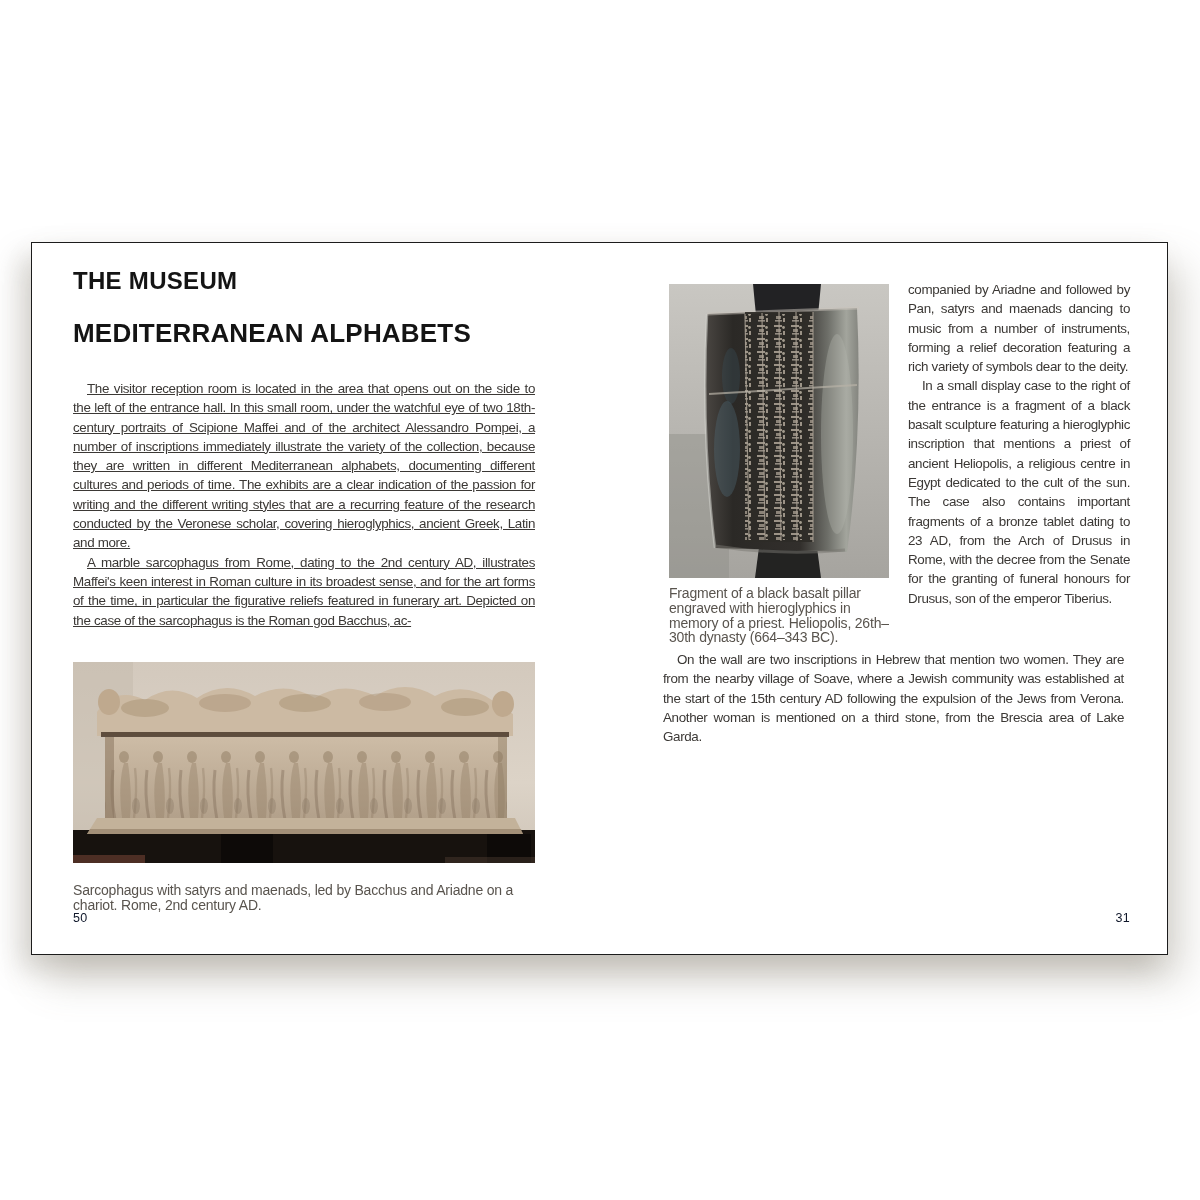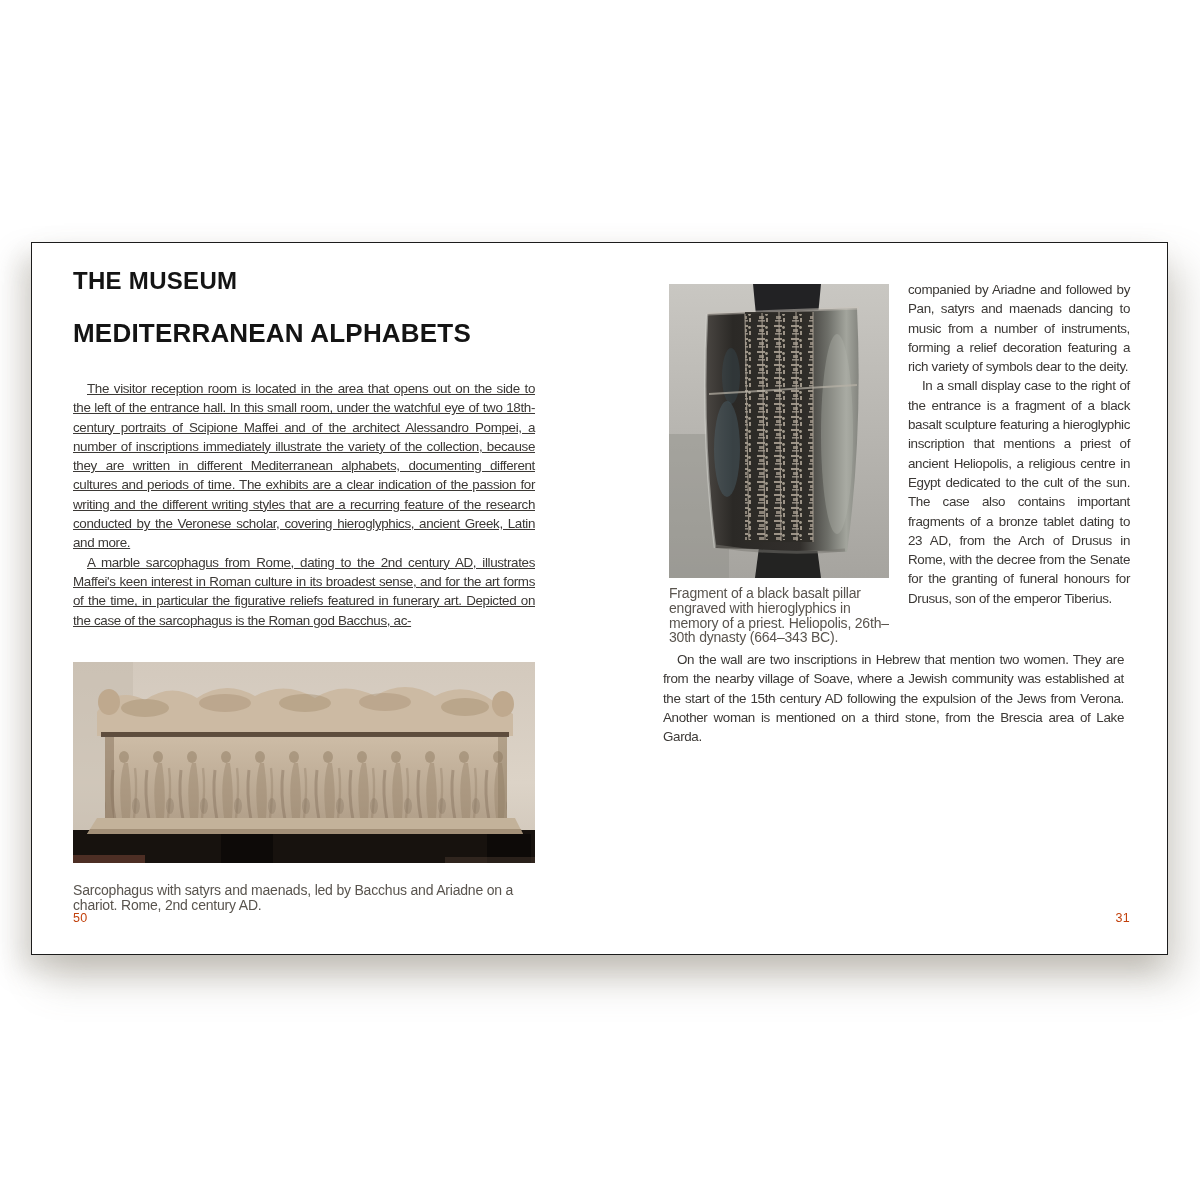--- a/index.html
+++ b/index.html
@@ -34,21 +34,21 @@
   .right-col   { left:876px; top:37px;  width:222px; }
   .right-full  { left:631px; top:407px; width:461px; }
 
   .caption {
     font-size:14px; line-height:14.8px; letter-spacing:-.2px; color:#59544e;
     text-align:left;
   }
   .cap-left  { left:41px;  top:628px; width:462px;margin-top:12px; }
   .cap-right { left:637px; top:343px; width:232px; }
 
-  .pagenum { font-size:12.5px; color:#c2410c; letter-spacing:.3px; }
+  .pagenum { font-size:12.5px; color:#0f172a; letter-spacing:.3px; }
   .pn-left  { left:41px; top:668px; }
   .pn-right { left:637px; top:668px; width:461px; text-align:right; }
 
   .photo { display:block; }
   .photo-sarcophagus { left:41px;  top:419px; width:462px; height:201px; }
   .photo-pillar      { left:637px; top:41px;  width:220px; height:294px; }
 </style>
 </head>
 <body>
 

